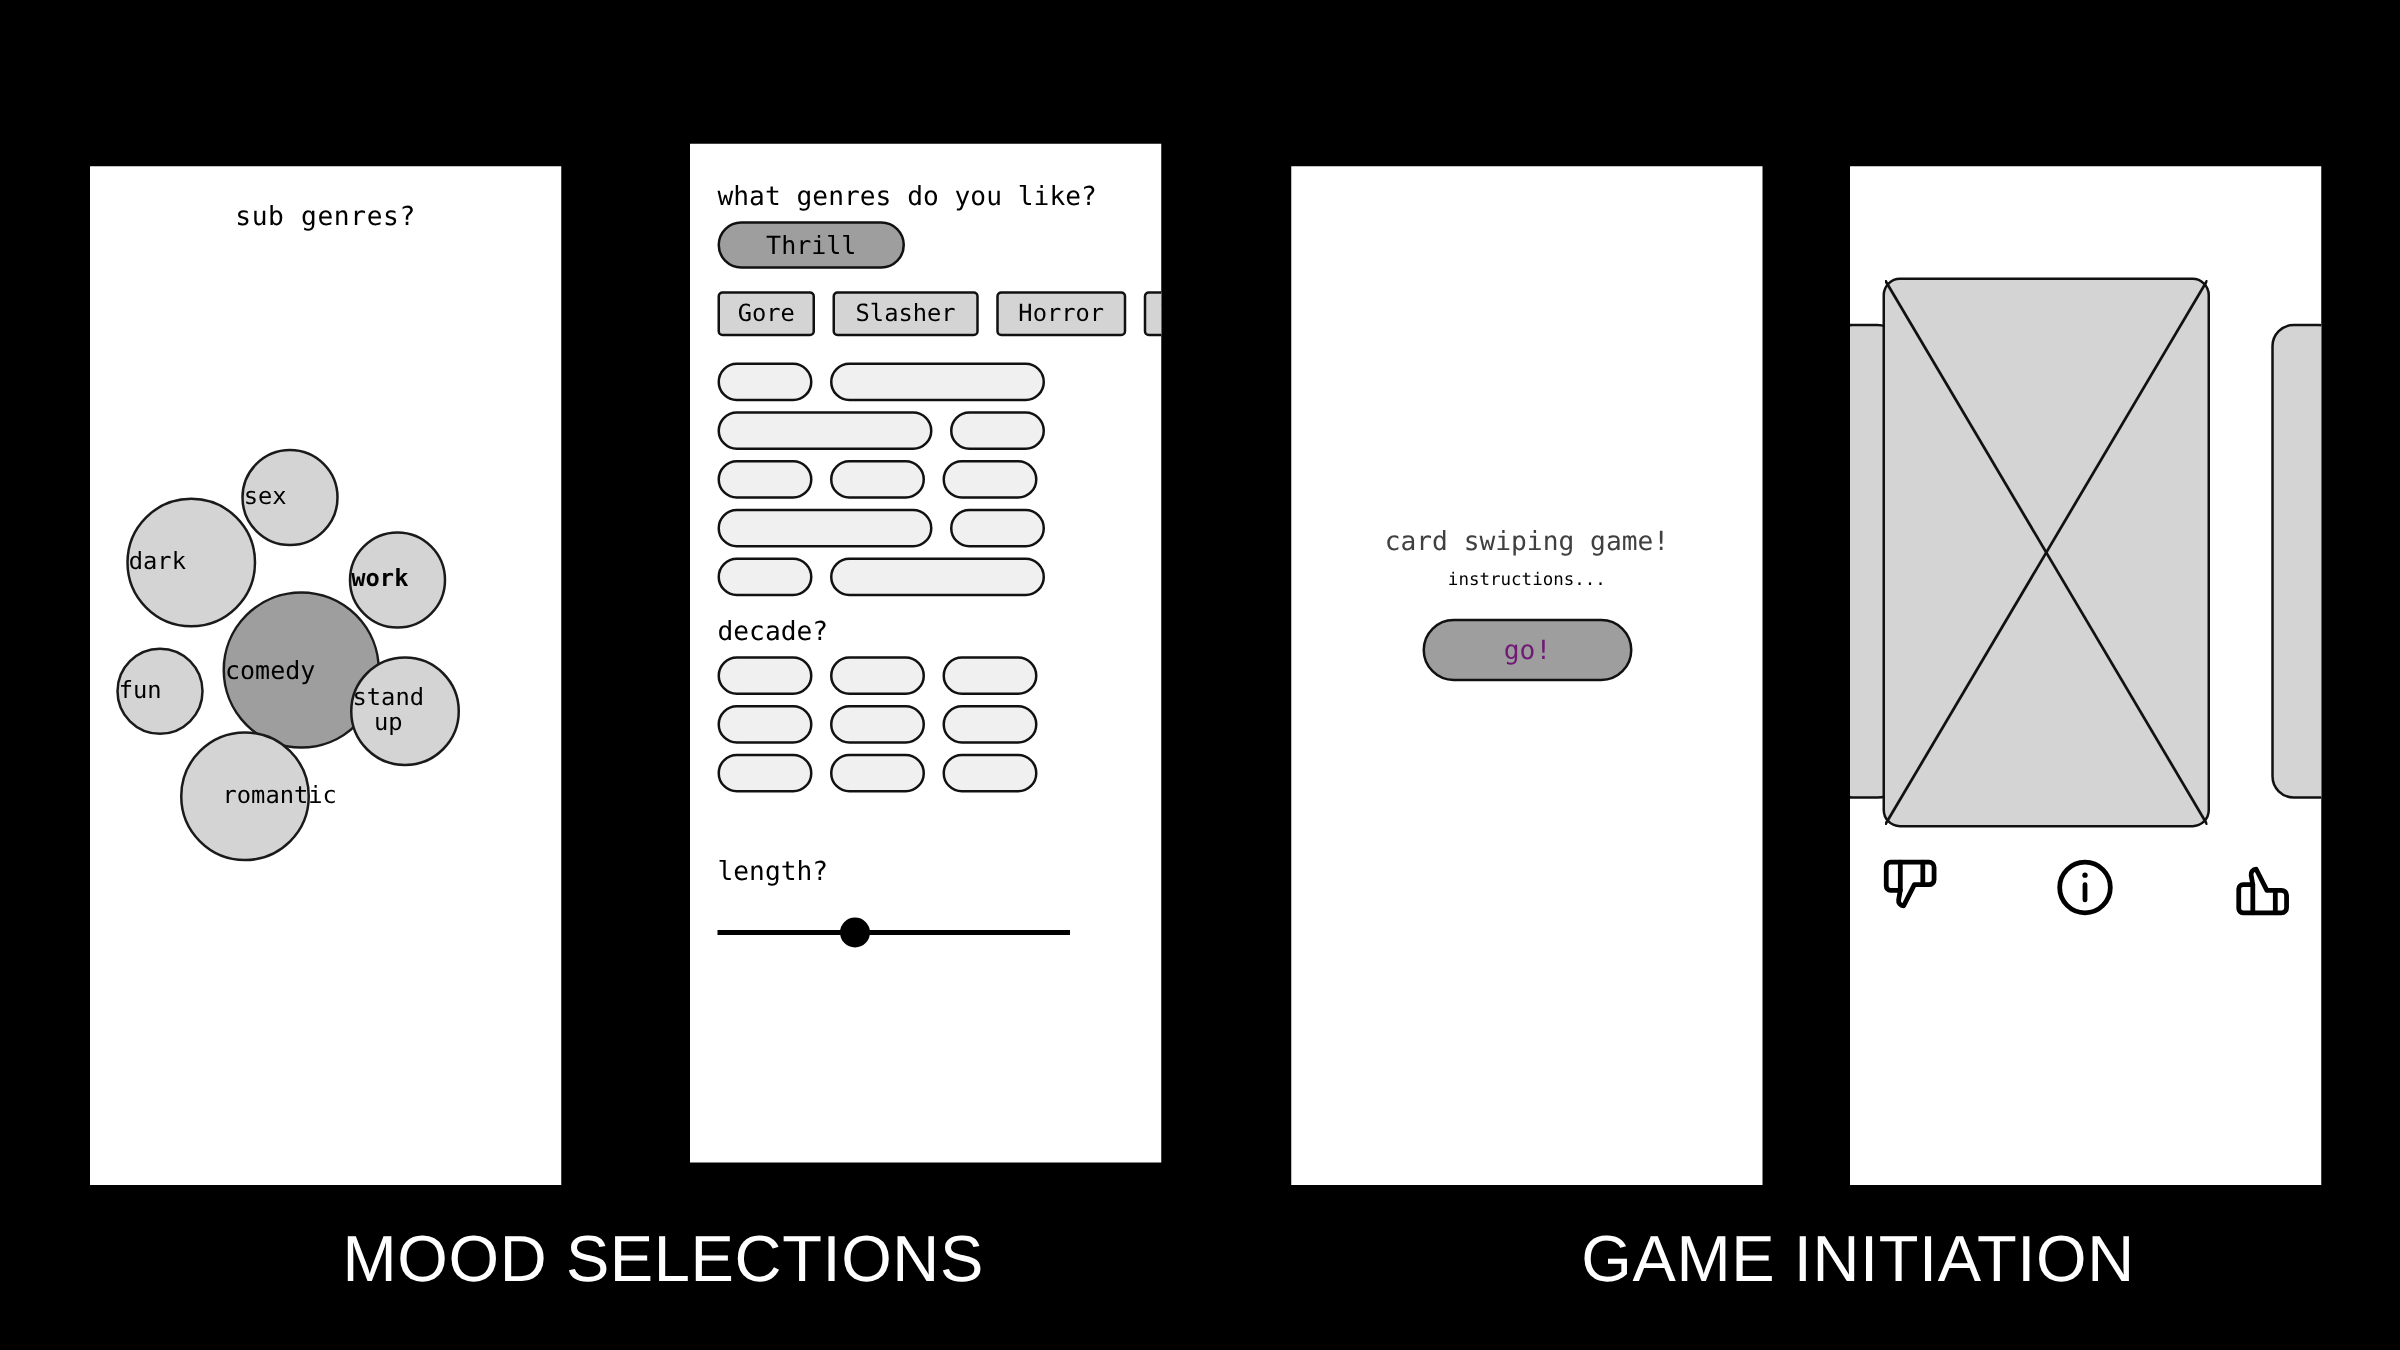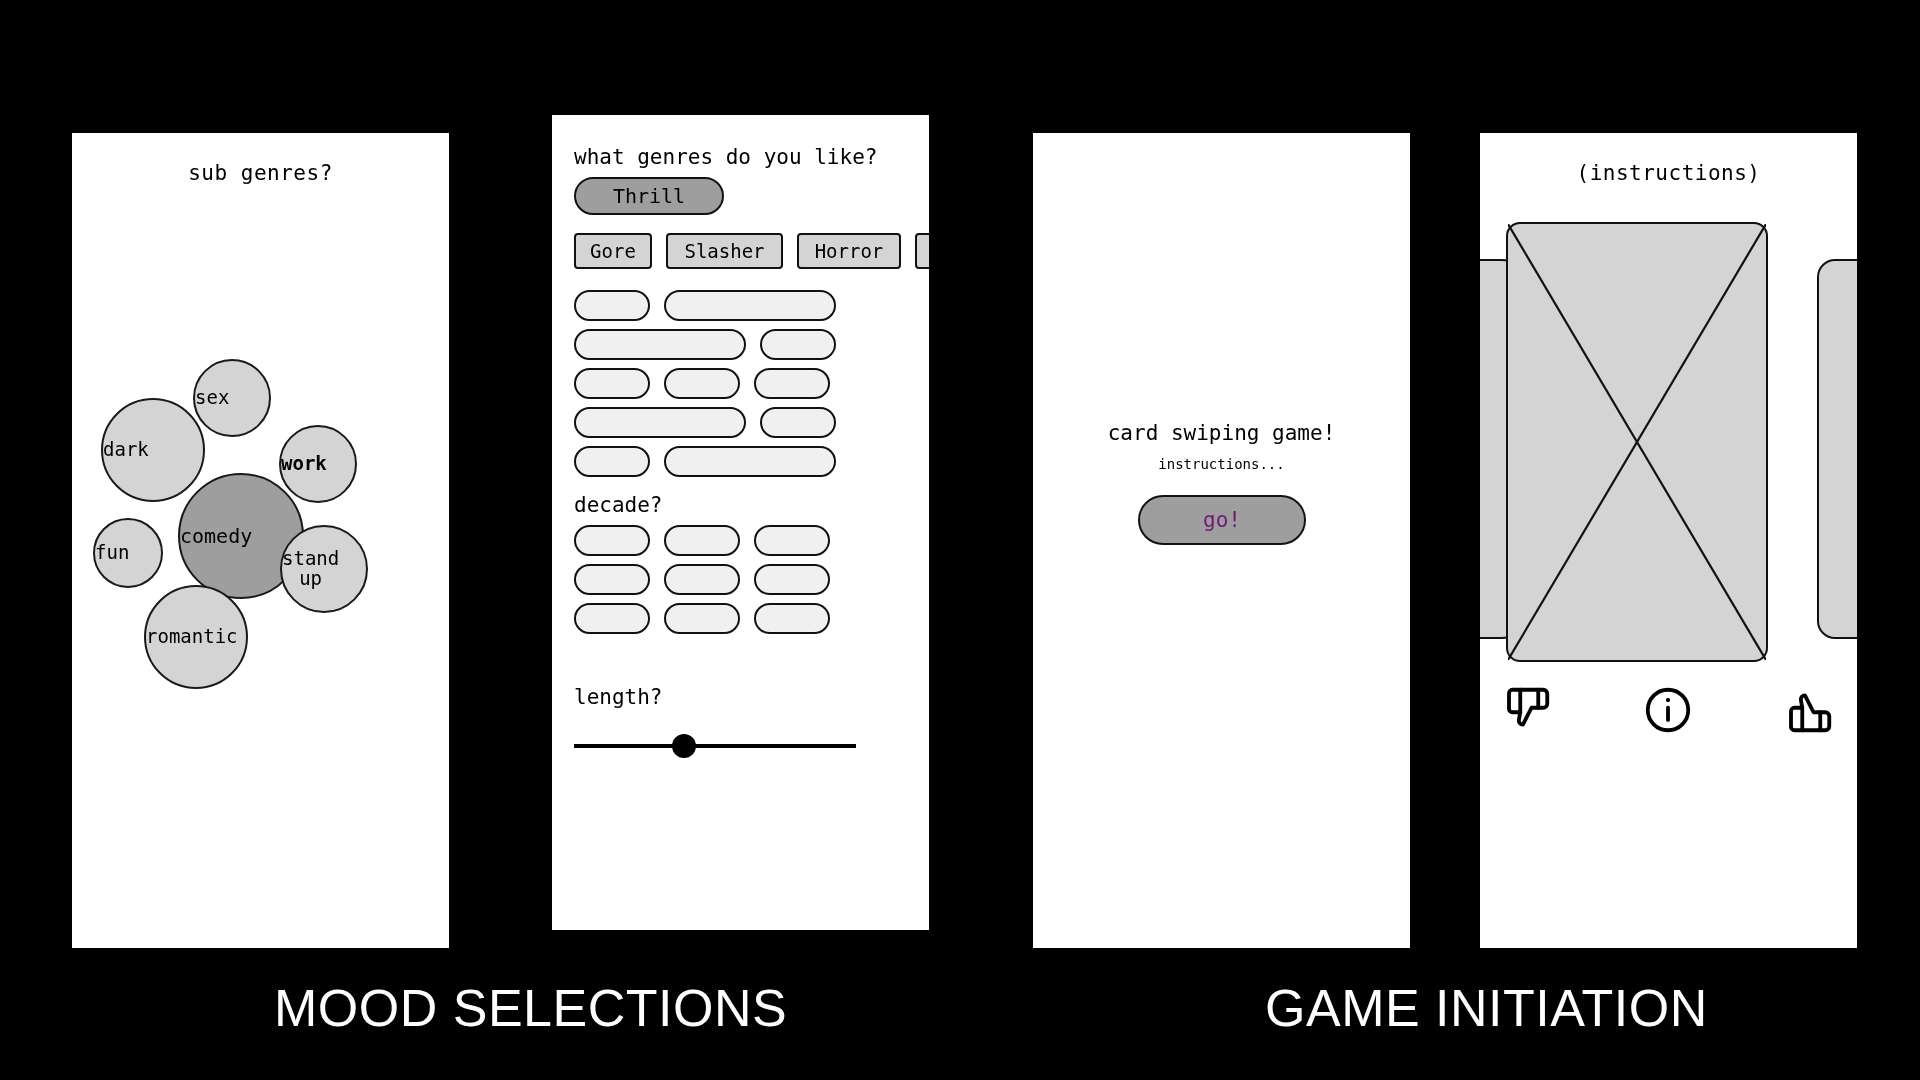--- a/index.html
+++ b/index.html
@@ -95,21 +95,21 @@
     width: 24px; height: 24px;
     border-radius: 50%;
     background: #000;
   }
 
   
   #panel3 { left: 1033px; top: 133px; width: 377px; height: 815px; }
 
   .center-head {
     position: absolute; left: 0; right: 0;
-    text-align: center; font-size: 21px; color: #000000;
+    text-align: center; font-size: 21px; color: #404040;
   }
   .center-sub {
     position: absolute; left: 0; right: 0;
     text-align: center; font-size: 14px; color: #000;
   }
   .go-btn {
     position: absolute;
     border: 2.5px solid #111;
     border-radius: 26px;
     background: #9e9e9e;
@@ -172,21 +172,21 @@
           <span style="white-space: pre-line;">comedy</span>
         </div>
         <div class="bubble" style="left: 21px; top: 385px; width: 70px; height: 70px; font-size: 19px;">
           <span style="white-space: pre-line;">fun</span>
         </div>
         <div class="bubble" style="left: 208px; top: 392px; width: 88px; height: 88px; font-size: 19px;">
           <span style="white-space: pre-line;">stand
 up</span>
         </div>
         <div class="bubble" style="left: 72px; top: 452px; width: 104px; height: 104px; font-size: 19px;">
-          <span style="white-space: pre-line;">romantic</span>
+          <span style="white-space: pre-line; margin-left: 32px;">romantic</span>
         </div>
       </div>
   </div>
 
   <div class="phone" id="panel2">
     <div class="sec-label" style="left:22px; top:30px;">what genres do you like?</div>
 
     <div class="genre-pill" style="left:22px; top:62px; width:150px; height:38px;">Thrill</div>
 
     <div id="subchip-host">
@@ -228,21 +228,20 @@
     <div class="slider-thumb" id="len-thumb" style="top: 619px; left: 119.98px;"></div>
   </div>
 
   <div class="phone" id="panel3">
     <div class="center-head" style="top:288px;">card swiping game!</div>
     <div class="center-sub" style="top:323px;">instructions...</div>
     <div class="go-btn" style="left:105px; top:362px; width:168px; height:50px;">go!</div>
   </div>
 
   <div class="phone" id="panel4">
-    <div class="screen-title" style="top:28px;">(instructions)</div>
 
     <div class="card-behind" style="left:-16px; top:126px; width:56px; height:380px;"></div>
     <div class="card-behind" style="left:337px; top:126px; width:56px; height:380px;"></div>
 
     <div class="card-front" style="left:26px; top:89px; width:262px; height:440px;">
       <svg viewBox="0 0 262 440" preserveAspectRatio="none">
         <line x1="0" y1="0" x2="262" y2="440" stroke="#111" stroke-width="2.2" vector-effect="non-scaling-stroke"></line>
         <line x1="262" y1="0" x2="0" y2="440" stroke="#111" stroke-width="2.2" vector-effect="non-scaling-stroke"></line>
       </svg>
     </div>

